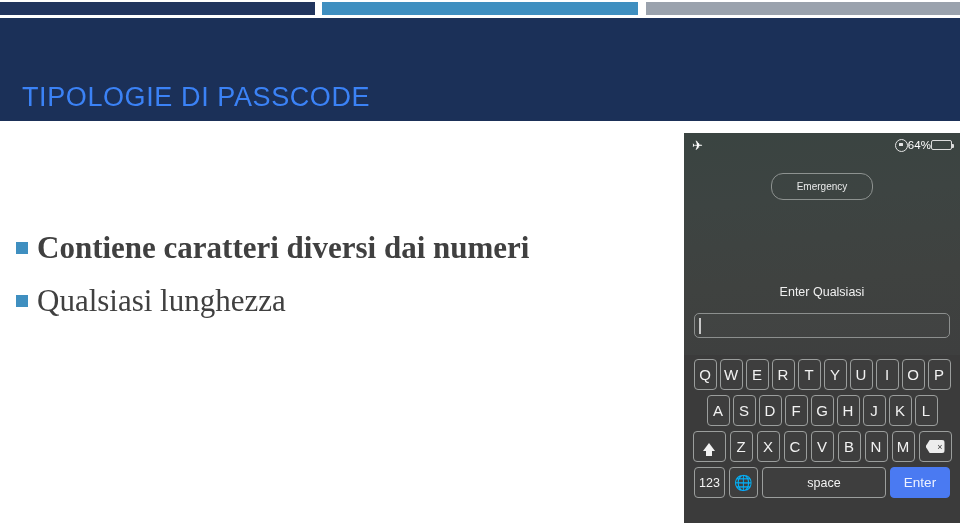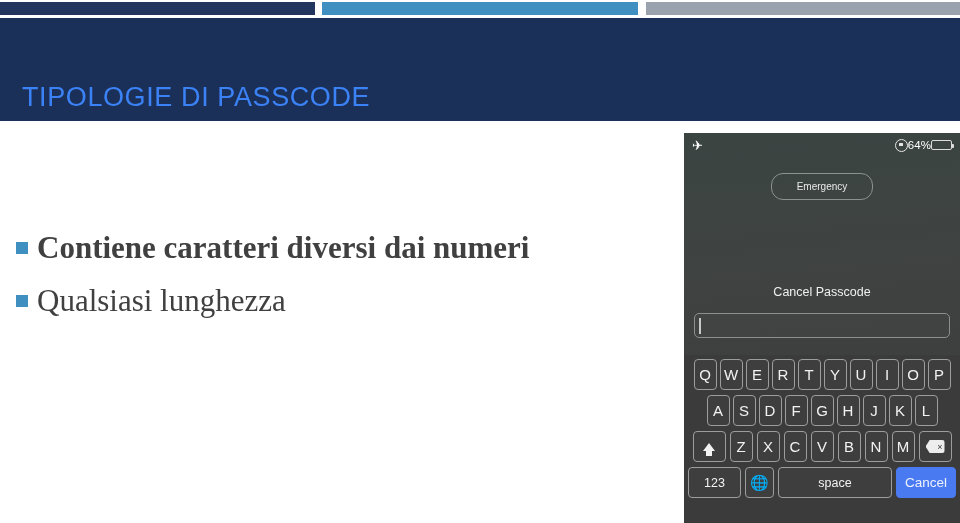--- a/index.html
+++ b/index.html
@@ -226,21 +226,21 @@
     display: flex;
     align-items: center;
     justify-content: center;
     background: rgba(255,255,255,0.015);
     box-sizing: border-box;
   }
   .key.shift, .key.delete {
     width: 33px;
   }
   .key.num123 {
-    width: 53px;
+    width: 31px;
     font-size: 12.5px;
   }
   .key.globe {
     width: 29px;
     font-size: 15px;
   }
   .key.space {
     flex: 1;
     max-width: 124px;
     font-size: 12.5px;
@@ -321,21 +321,21 @@
       <span class="sb-batt">
         <span class="sb-batt-fill"></span>
       </span>
     </span>
   </div>
 
   <div class="emergency-btn">
     <span>Emergency</span>
   </div>
 
-  <div class="enter-label">Cancel Passcode</div>
+  <div class="enter-label">Enter Qualsiasi</div>
   <div class="passcode-field">
     <div class="passcode-caret"></div>
   </div>
 
   <div class="keyboard">
 
     <div class="kb-row r1">
       <div class="key">Q</div>
       <div class="key">W</div>
       <div class="key">E</div>
@@ -373,17 +373,17 @@
       <div class="key">M</div>
       <div class="key delete">
         <span class="del-glyph">×</span>
       </div>
     </div>
 
     <div class="kb-row r4">
       <div class="key num123">123</div>
       <div class="key globe">🌐</div>
       <div class="key space">space</div>
-      <div class="key cancel">Cancel</div>
+      <div class="key cancel">Enter</div>
     </div>
 
   </div>
 </div>
 
 </body></html>

